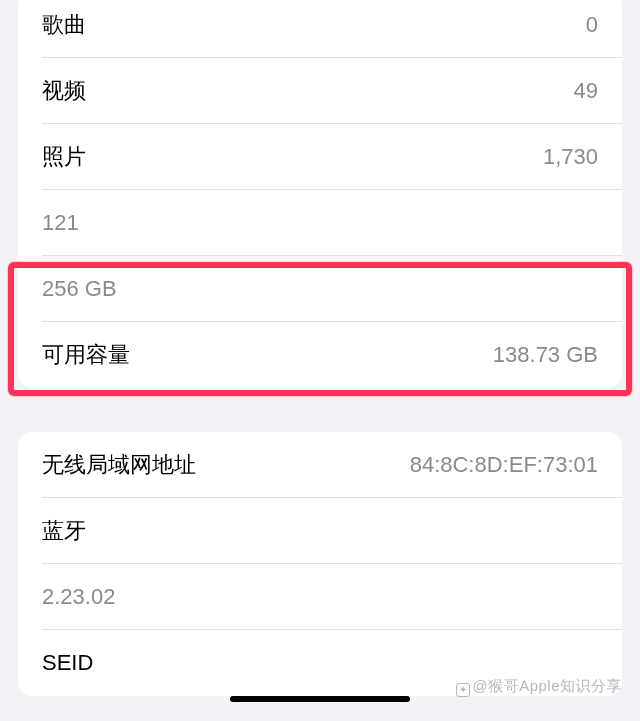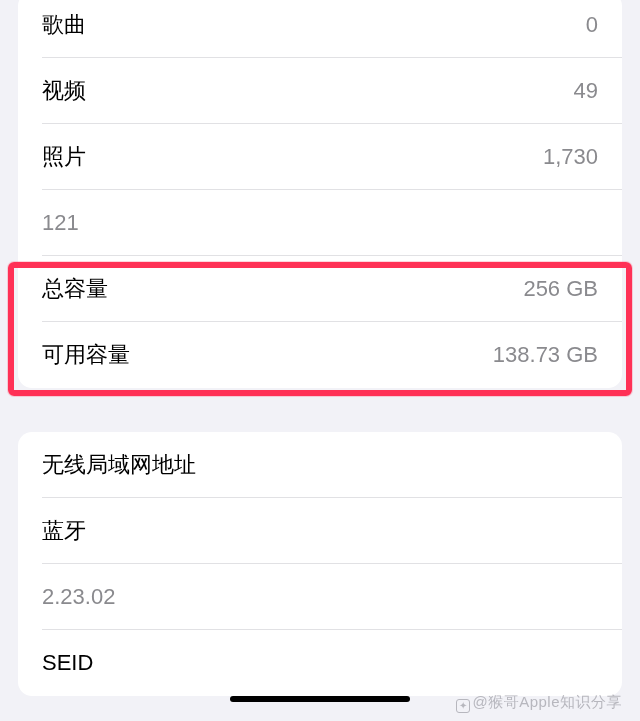--- a/index.html
+++ b/index.html
@@ -56,21 +56,21 @@
       bottom: 19px;
       transform: translateX(-50%);
       width: 180px;
       height: 6px;
       background: #000;
       border-radius: 3px;
     }
     .watermark {
       position: absolute;
       right: 18px;
-      bottom: 8px;
+      bottom: 24px;
       color: #b7b7be;
       font-size: 15px;
       letter-spacing: 0.5px;
     }
     .wm-icon {
       display: inline-block;
       width: 14px; height: 14px;
       border: 1px solid #b7b7be;
       border-radius: 3px;
       vertical-align: -2px;
@@ -93,32 +93,32 @@
     <span class="value">49</span>
   </div>
   <div class="row">
     <span class="label">照片</span>
     <span class="value">1,730</span>
   </div>
   <div class="row">
     <span class="value">121</span>
   </div>
   <div class="row">
-    <span class="label">总容量</span>
     <span class="value">256 GB</span>
   </div>
   <div class="row">
     <span class="label">可用容量</span>
     <span class="value">138.73 GB</span>
   </div>
 </div>
 
 <div class="card card2">
   <div class="row">
     <span class="label">无线局域网地址</span>
+    <span class="value">84:8C:8D:EF:73:01</span>
   </div>
   <div class="row">
     <span class="label">蓝牙</span>
   </div>
   <div class="row">
     <span class="value">2.23.02</span>
   </div>
   <div class="row">
     <span class="label">SEID</span>
     <span class="value"></span>

